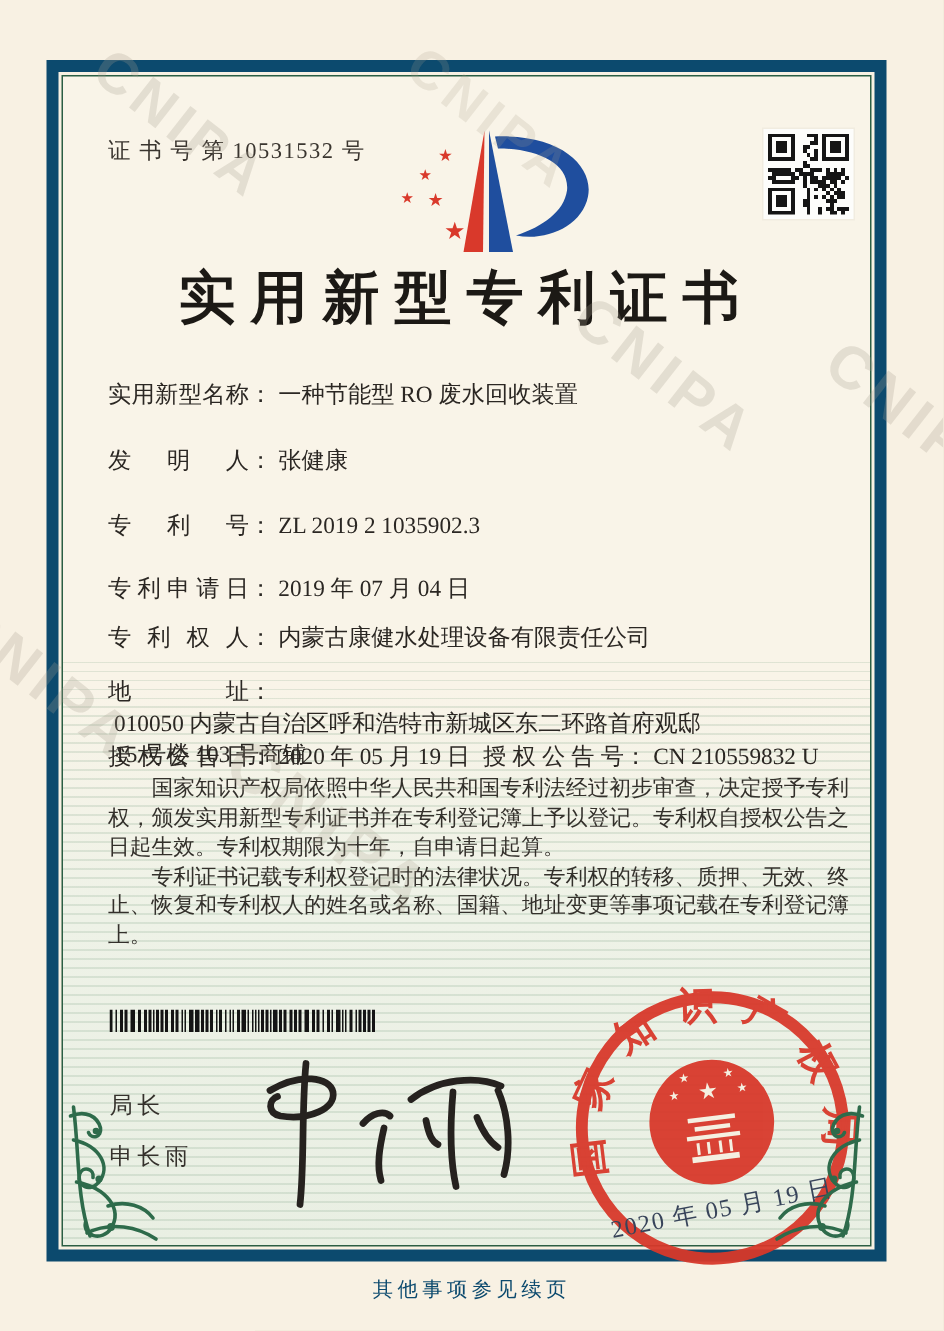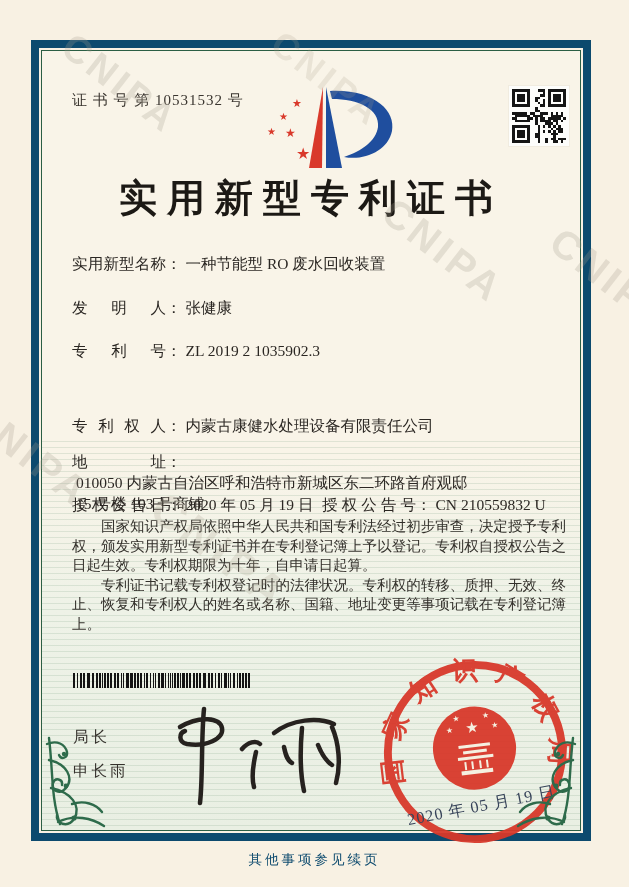--- a/index.html
+++ b/index.html
@@ -235,20 +235,23 @@
       <div class="fields">
         <div class="frow r-name">
           <span class="flabel">实用新型名称</span><span class="fcolon">：</span><span class="fvalue">一种节能型 RO 废水回收装置</span>
         </div>
         <div class="frow r-inventor">
           <span class="flabel">发明人</span><span class="fcolon">：</span><span class="fvalue">张健康</span>
         </div>
         <div class="frow r-patent">
           <span class="flabel">专利号</span><span class="fcolon">：</span><span class="fvalue">ZL 2019 2 1035902.3</span>
         </div>
+        <div class="frow r-filing">
+          <span class="flabel">专利申请日</span><span class="fcolon">：</span><span class="fvalue">2019 年 07 月 04 日</span>
+        </div>
         <div class="frow r-patentee">
           <span class="flabel">专利权人</span><span class="fcolon">：</span><span class="fvalue">内蒙古康健水处理设备有限责任公司</span>
         </div>
         <div class="frow r-address">
           <span class="flabel">地址</span><span class="fcolon">：</span><span class="fvalue">010050 内蒙古自治区呼和浩特市新城区东二环路首府观邸 15 号楼 103 号商铺</span>
         </div>
         <div class="frow r-grant">
           <span class="flabel">授权公告日</span><span class="fcolon">：</span><span class="fvalue">2020 年 05 月 19 日</span>
           <span class="g2">
             <span class="flabel">授权公告号</span><span class="fcolon">：</span><span class="fvalue">CN 210559832 U</span>

